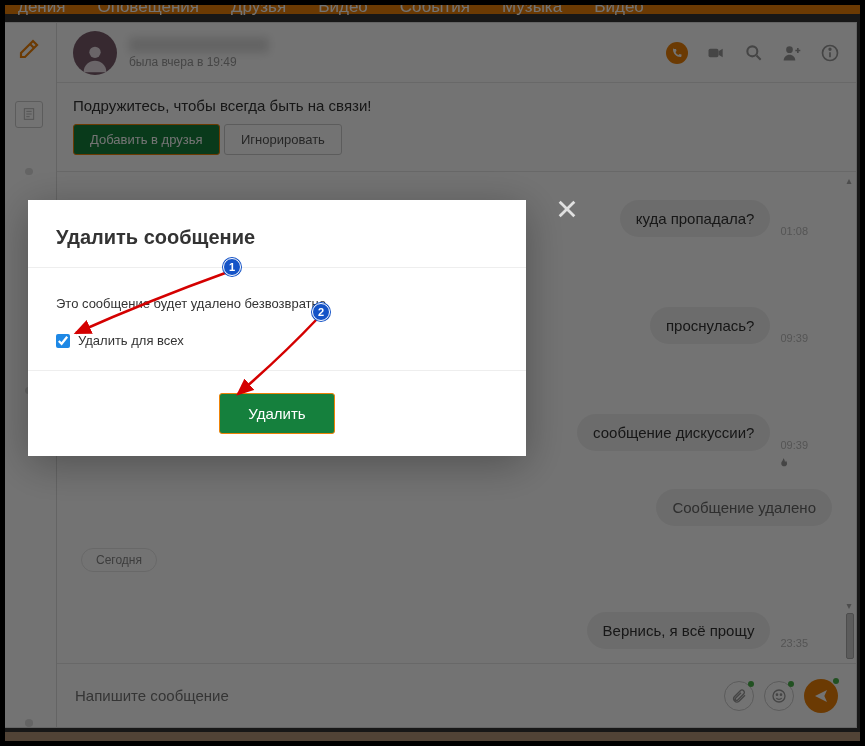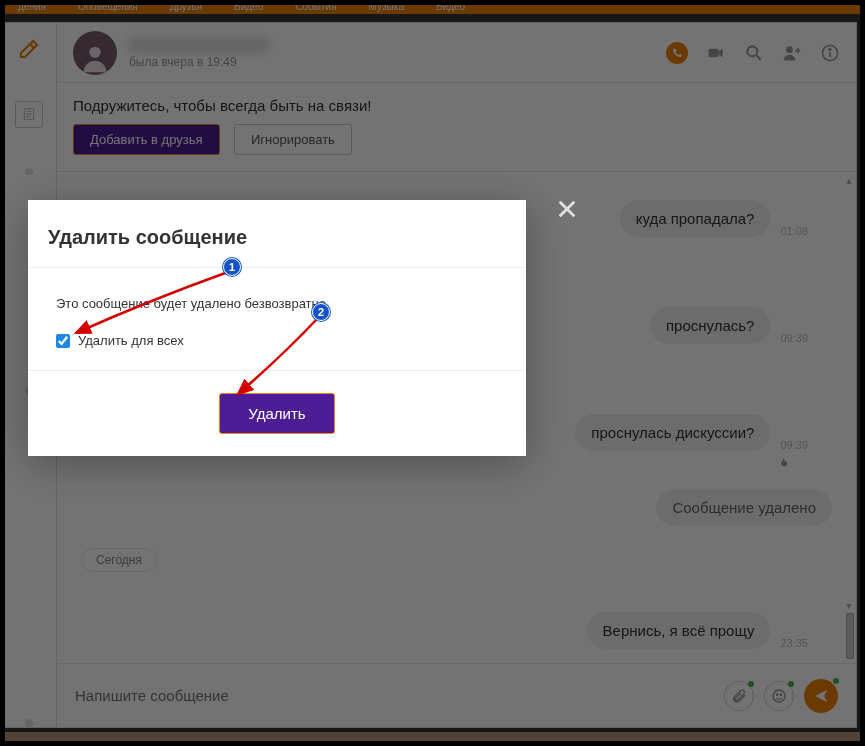--- a/index.html
+++ b/index.html
@@ -10,21 +10,21 @@
     overflow: hidden;
     position: relative;
   }
   
   .topnav {
     height: 14px;
     background: #ee8208;
     display: flex;
     gap: 32px;
     padding: 0 18px;
-    font-size: 10px;
+    font-size: 17px;
     color: #fff;
     border-radius: 6px;
   }
   .topnav span { line-height: 14px; }
 
   .chat-window {
     position: absolute;
     left: 56px; right: 8px;
     top: 22px; bottom: 18px;
     background: #fff;
@@ -101,21 +101,21 @@
     display:inline-block;
     padding: 7px 16px;
     font-size: 13px;
     border-radius:3px;
     cursor:pointer;
     border:1px solid #ccc;
     background:#fff;
     color:#555;
   }
   .btn-primary {
-    background:#4c1d95; border-color:#ee8208; color:#fff;
+    background:#15803d; border-color:#ee8208; color:#fff;
   }
 
   
   .msg-area {
     flex:1; overflow:auto;
     padding: 28px 24px 10px;
     position:relative;
   }
   .msg-row { display:flex; justify-content:flex-end; align-items:flex-end; gap:10px; margin-bottom:70px;}
   .msg-row.deleted{margin-bottom:22px;text-align:right;}
@@ -184,21 +184,21 @@
     z-index:60;
   }
   .modal-close{
     position:absolute; left:550px; top:192px;
     z-index:70; width:34px;height:34px;
     color:#e0e0e0; cursor:pointer;
     display:flex;align-items:center;justify-content:center;
   }
   .modal-close svg{width:22px;height:22px;stroke:#e0e0e0;}
   .modal-head{
-    padding:26px 20px 18px;
+    padding:26px 28px 18px;
     border-bottom:1px solid #eee;
     font-size:20px; font-weight:bold; color:#333;
   }
   .modal-body{
     padding:28px 28px 22px;
     border-bottom:1px solid #eee;
     font-size:13px;color:#333;
   }
   .modal-body .chk-row{ margin-top:22px; display:flex; align-items:center; gap:8px; font-size:13px;}
   .modal-body input[type=checkbox]{width:14px;height:14px;accent-color:#1e88e5;}
@@ -304,34 +304,34 @@
             <line x1="12" y1="11" x2="12" y2="17"></line>
             <circle cx="12" cy="7.5" r="1" fill="#999"></circle>
           </svg>
       </div>
     </div>
   </div>
 
   <div class="friend-prompt">
     <div class="txt">Подружитесь, чтобы всегда быть на связи!</div>
     <span class="btn btn-primary">Добавить в друзья</span>
-    <span class="btn" style="margin-left:10px">Игнорировать</span>
+    <span class="btn" style="">Игнорировать</span>
   </div>
 
   <div class="msg-area">
     <div class="msg-row">
       <div class="bubble">куда пропадала?</div>
       <div class="msg-time">01:08</div>
     </div>
     <div class="msg-row">
       <div class="bubble">проснулась?</div>
       <div class="msg-time">09:39</div>
     </div>
     <div class="msg-row" style="margin-bottom:6px">
-      <div class="bubble">проснулась дискуссии?</div>
+      <div class="bubble">сообщение дискуссии?</div>
       <div class="msg-time">09:39</div>
     </div>
     <div style="display:flex;justify-content:flex-end;padding-right:40px;margin-bottom:16px">
       <span class="flame">
         <svg viewBox="0 0 24 24">
             <path d="M12 2c1 4-3 5-3 9 0 3 2 5 5 5s5-2 5-5c0-2-1-3-2-5 0 2-2 3-2 1 0-2-1-4-3-5z"></path>
           </svg>
       </span>
     </div>
     <div class="msg-row deleted">

